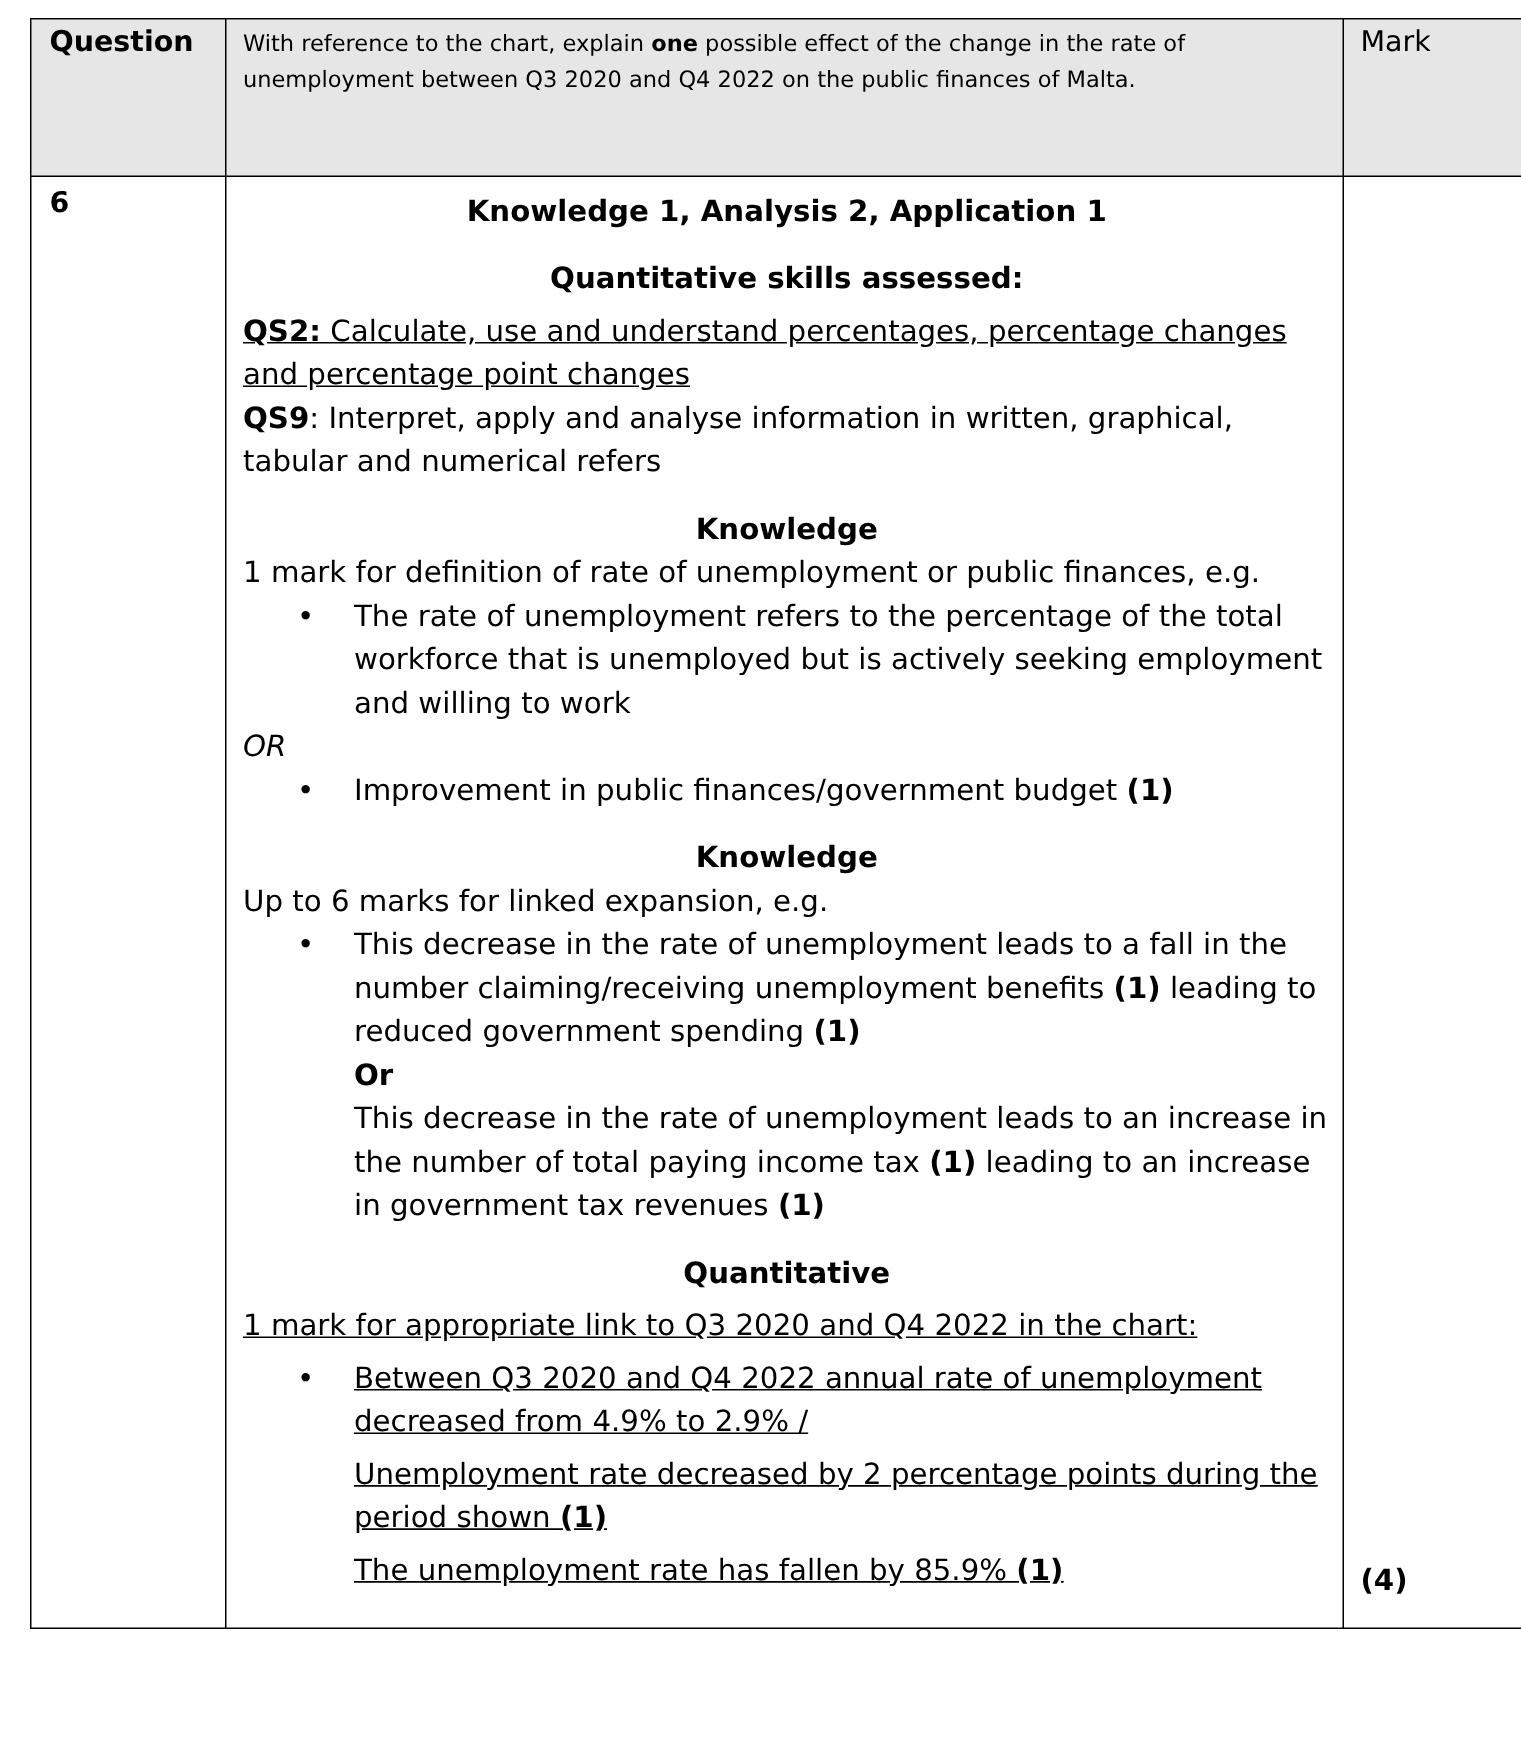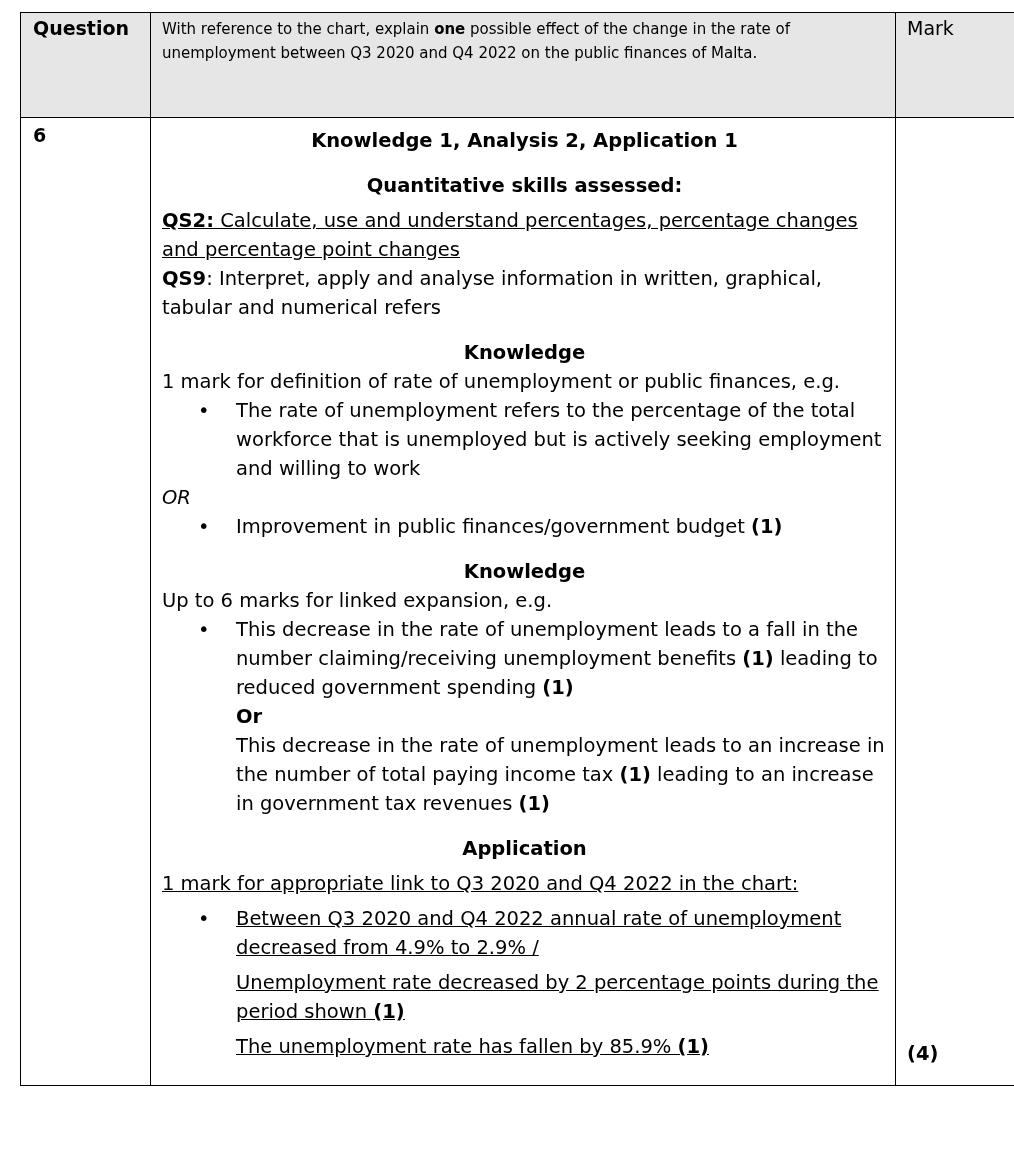--- a/index.html
+++ b/index.html
@@ -63,21 +63,21 @@
       <div class="h">Knowledge</div>
       <div>Up to 6 marks for linked expansion, e.g.</div>
       <div class="bullet-row">
         <span class="bullet">•</span>
         <div><span>This decrease in the rate of unemployment leads to a fall in the number claiming/receiving unemployment benefits </span><span class="b">(1)</span><span> leading to reduced government spending </span><span class="b">(1)</span></div>
         <div class="b">Or</div>
         <div><span>This decrease in the rate of unemployment leads to an increase in the number of total paying income tax </span><span class="b">(1)</span><span> leading to an increase in government tax revenues </span><span class="b">(1)</span></div>
       </div>
       <div class="gap-l"></div>
 
-      <div class="h">Application</div>
+      <div class="h">Quantitative</div>
       <div class="sp">1 mark for appropriate link to Q3 2020 and Q4 2022 in the chart:</div>
       <div class="bullet-row sp">
         <span class="bullet">•</span>
         <div>Between Q3 2020 and Q4 2022 annual rate of unemployment decreased from 4.9% to 2.9% /</div>
         <div class="sp"><span>Unemployment rate decreased by 2 percentage points during the period shown </span><span class="b">(1)</span></div>
         <div class="sp"><span>The unemployment rate has fallen by 85.9% </span><span class="b">(1)</span></div>
       </div>
     </td>
     <td class="mark-cell">
       <span class="mark-total">(4)</span>

